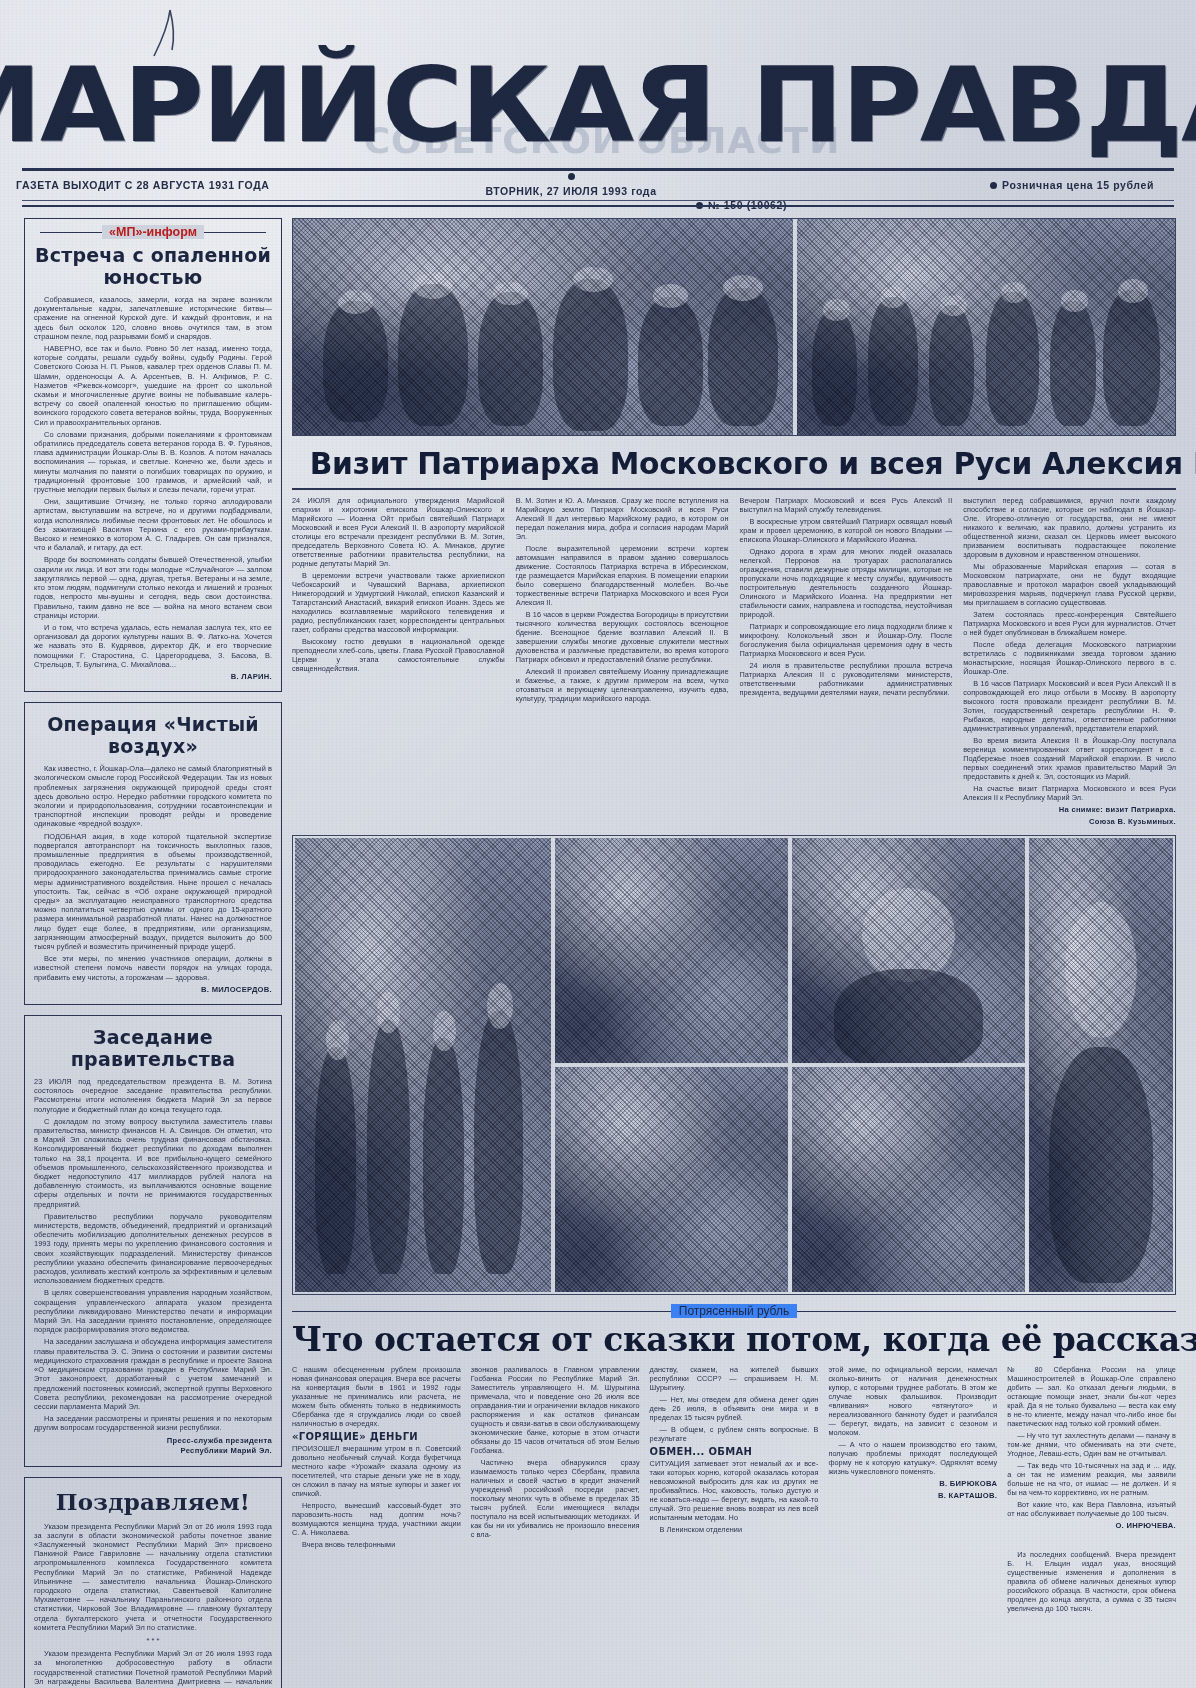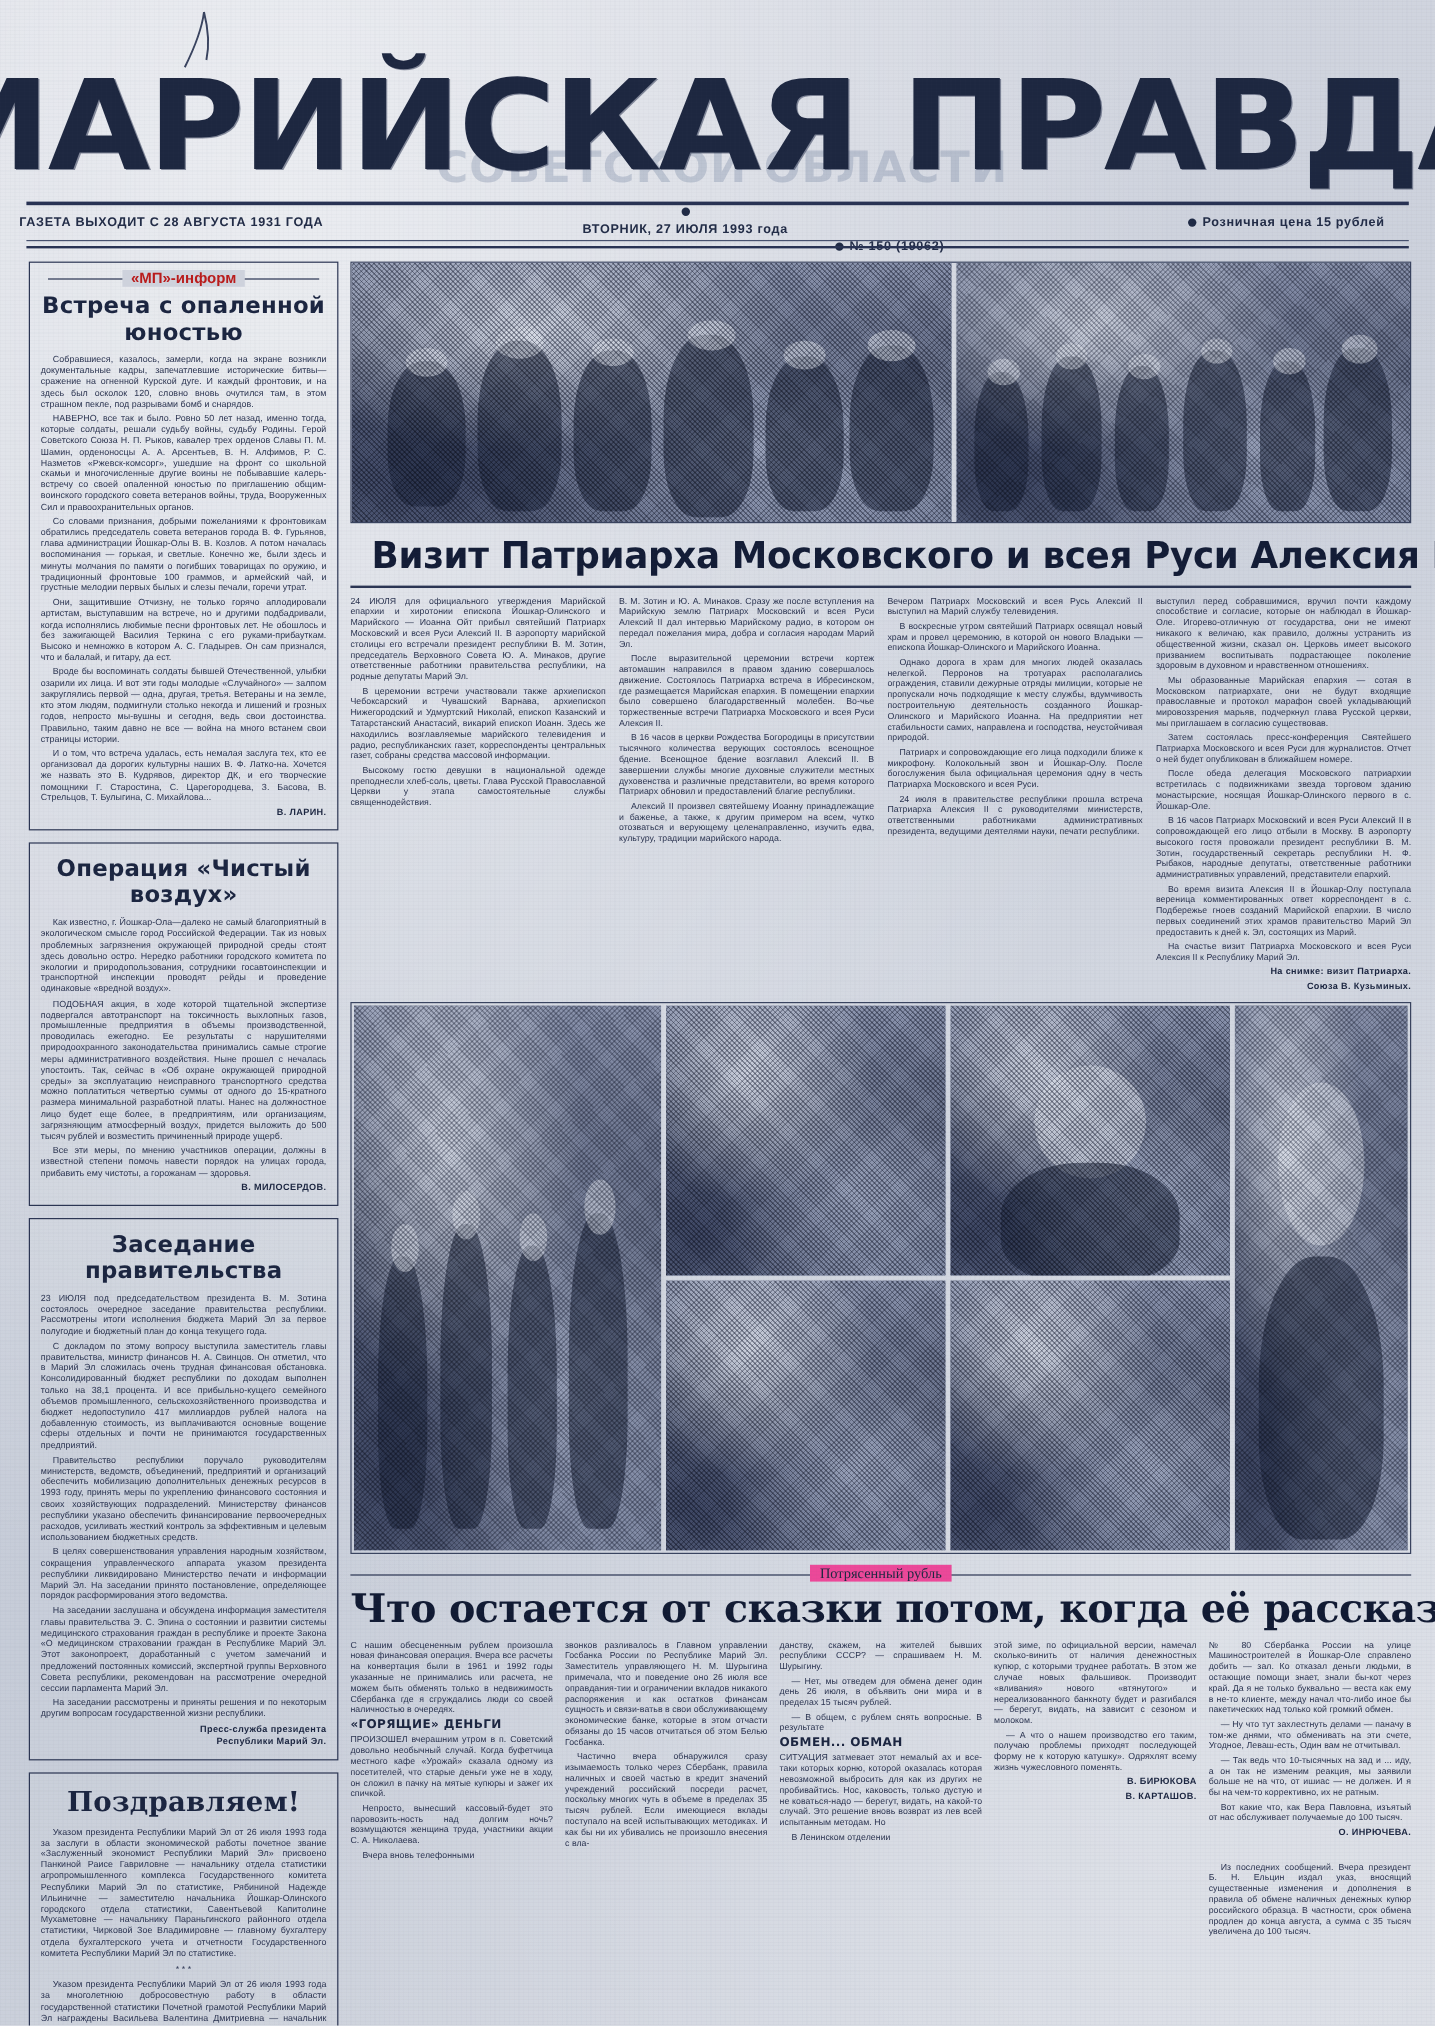--- a/index.html
+++ b/index.html
@@ -161,21 +161,21 @@
     display:grid;grid-template-columns:1.1fr 1fr 1fr .62fr;
     grid-template-rows:1fr 1fr;gap:4px;
     border:1px solid #39435f;box-sizing:border-box;padding:2px;
   }
   .photogrid .span2{grid-row:span 2;}
 
   .kicker2{
     text-align:center;font-size:12px;color:#1d2740;margin:9px 0 2px 0;position:relative;
   }
   .kicker2:before{content:"";position:absolute;left:0;right:0;top:52%;height:1px;background:#2b3553;}
-  .kicker2 span{position:relative;background:#ec4899;padding:0 8px;font-family:Liberation Serif, serif;}
+  .kicker2 span{position:relative;background:#3b82f6;padding:0 8px;}
 
   h1.headline2{
     font-family:"DejaVu Serif",serif;
     font-weight:bold;font-size:33px;color:#111a33;
     text-align:center;margin:2px 0 6px 0;letter-spacing:-.5px;white-space:nowrap;
   }
   .subhead{
     font-family:"DejaVu Sans",sans-serif;font-weight:bold;font-size:10px;
     color:#1b2540;margin:4px 0 3px 0;letter-spacing:.3px;
   }

